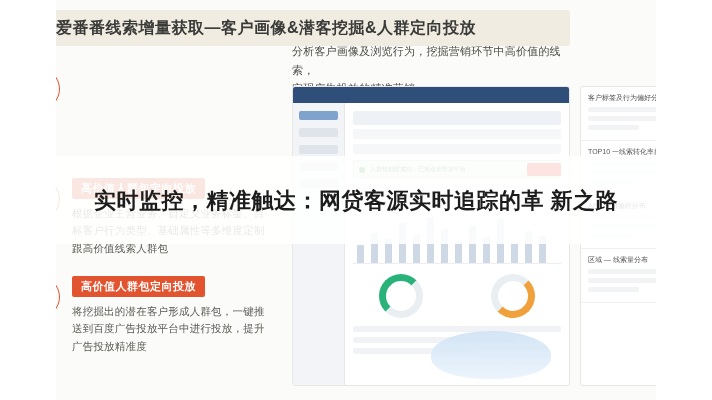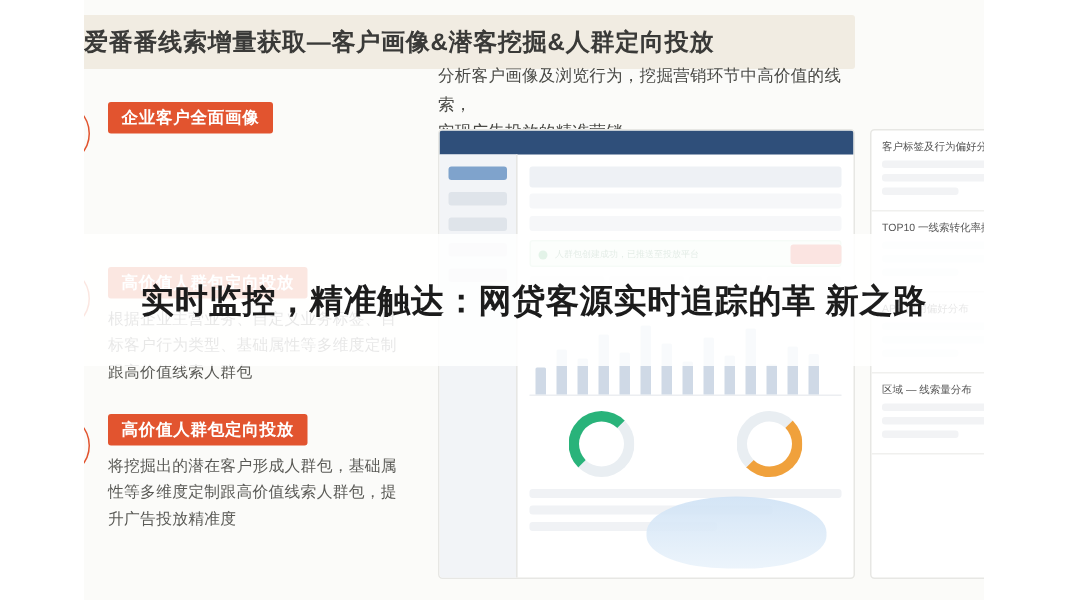--- a/index.html
+++ b/index.html
@@ -246,21 +246,20 @@
     <div class="lcard card1 has-icon">
       <span class="icon">
         <span class="ic">
           <svg width="22" height="22" viewBox="0 0 24 24" fill="none" stroke="#e2542f" stroke-width="1.4">
             <circle cx="12" cy="8" r="3.2"></circle>
             <path d="M5.5 19c0-3.6 2.9-6 6.5-6s6.5 2.4 6.5 6"></path>
             <path d="M2.5 12h3M18.5 12h3M12 2v2.2"></path>
           </svg>
         </span>
       </span>
-      <span class="pill">企业客户全面画像</span>
     </div>
 
     <div class="lcard card2 has-icon">
       <span class="icon">
         <span class="ic">
           <svg width="22" height="22" viewBox="0 0 24 24" fill="none" stroke="#e2542f" stroke-width="1.4">
             <circle cx="12" cy="12" r="7.5"></circle>
             <circle cx="12" cy="9.5" r="2.4"></circle>
             <path d="M7.6 18c.6-2.4 2.3-3.7 4.4-3.7s3.8 1.3 4.4 3.7"></path>
           </svg>
@@ -273,21 +272,21 @@
     <div class="lcard card3 has-icon">
       <span class="icon">
         <span class="ic">
           <svg width="22" height="22" viewBox="0 0 24 24" fill="none" stroke="#e2542f" stroke-width="1.4">
             <path d="M21 3L3 10.5l7 2.8L21 3z"></path>
             <path d="M21 3l-8.2 18-2.8-7.7"></path>
           </svg>
         </span>
       </span>
       <span class="pill">高价值人群包定向投放</span>
-      <div class="body">将挖掘出的潜在客户形成人群包，基础属性等多维度定制跟高价值线索人群包，提升广告投放精准度</div>
+      <div class="body">将挖掘出的潜在客户形成人群包，一键推送到百度广告投放平台中进行投放，提升广告投放精准度</div>
     </div>
 
     <div class="note">
       <div>分析客户画像及浏览行为，挖掘营销环节中高价值的线索，</div>
       <div>实现广告投放的精准营销</div>
     </div>
 
     <div class="dash">
       <div class="dash-top"></div>
       <div class="dash-sidebar">

